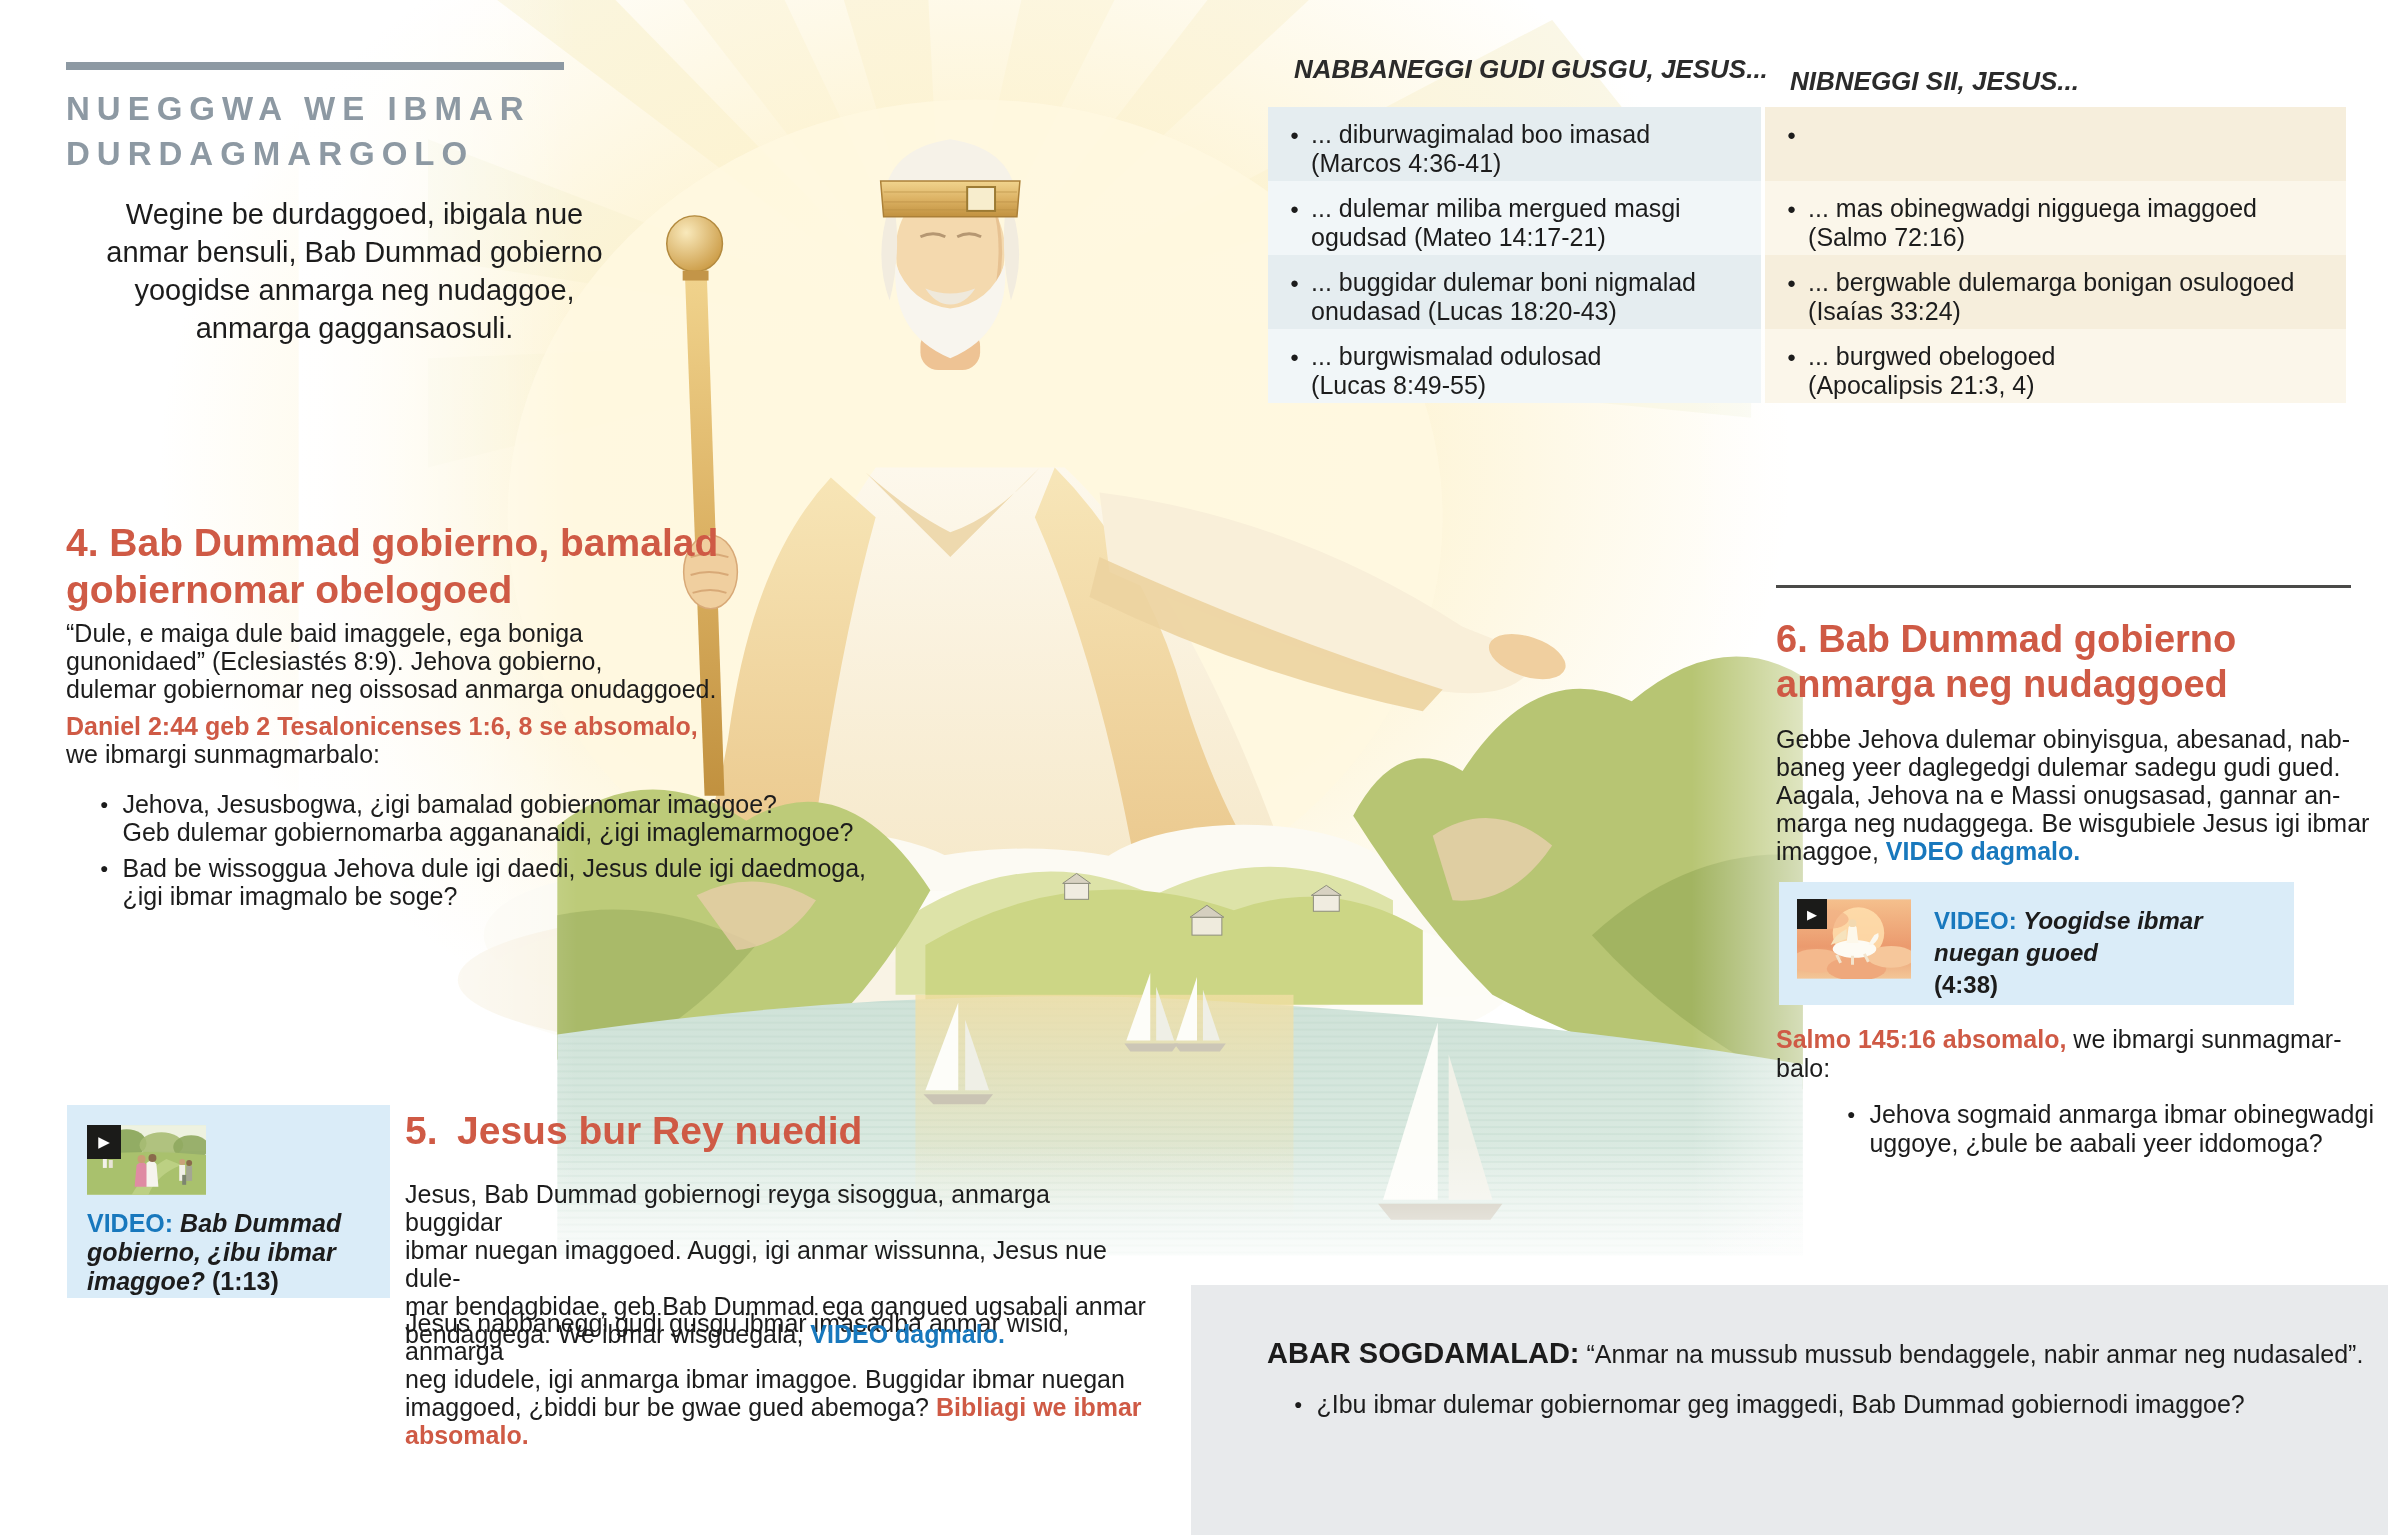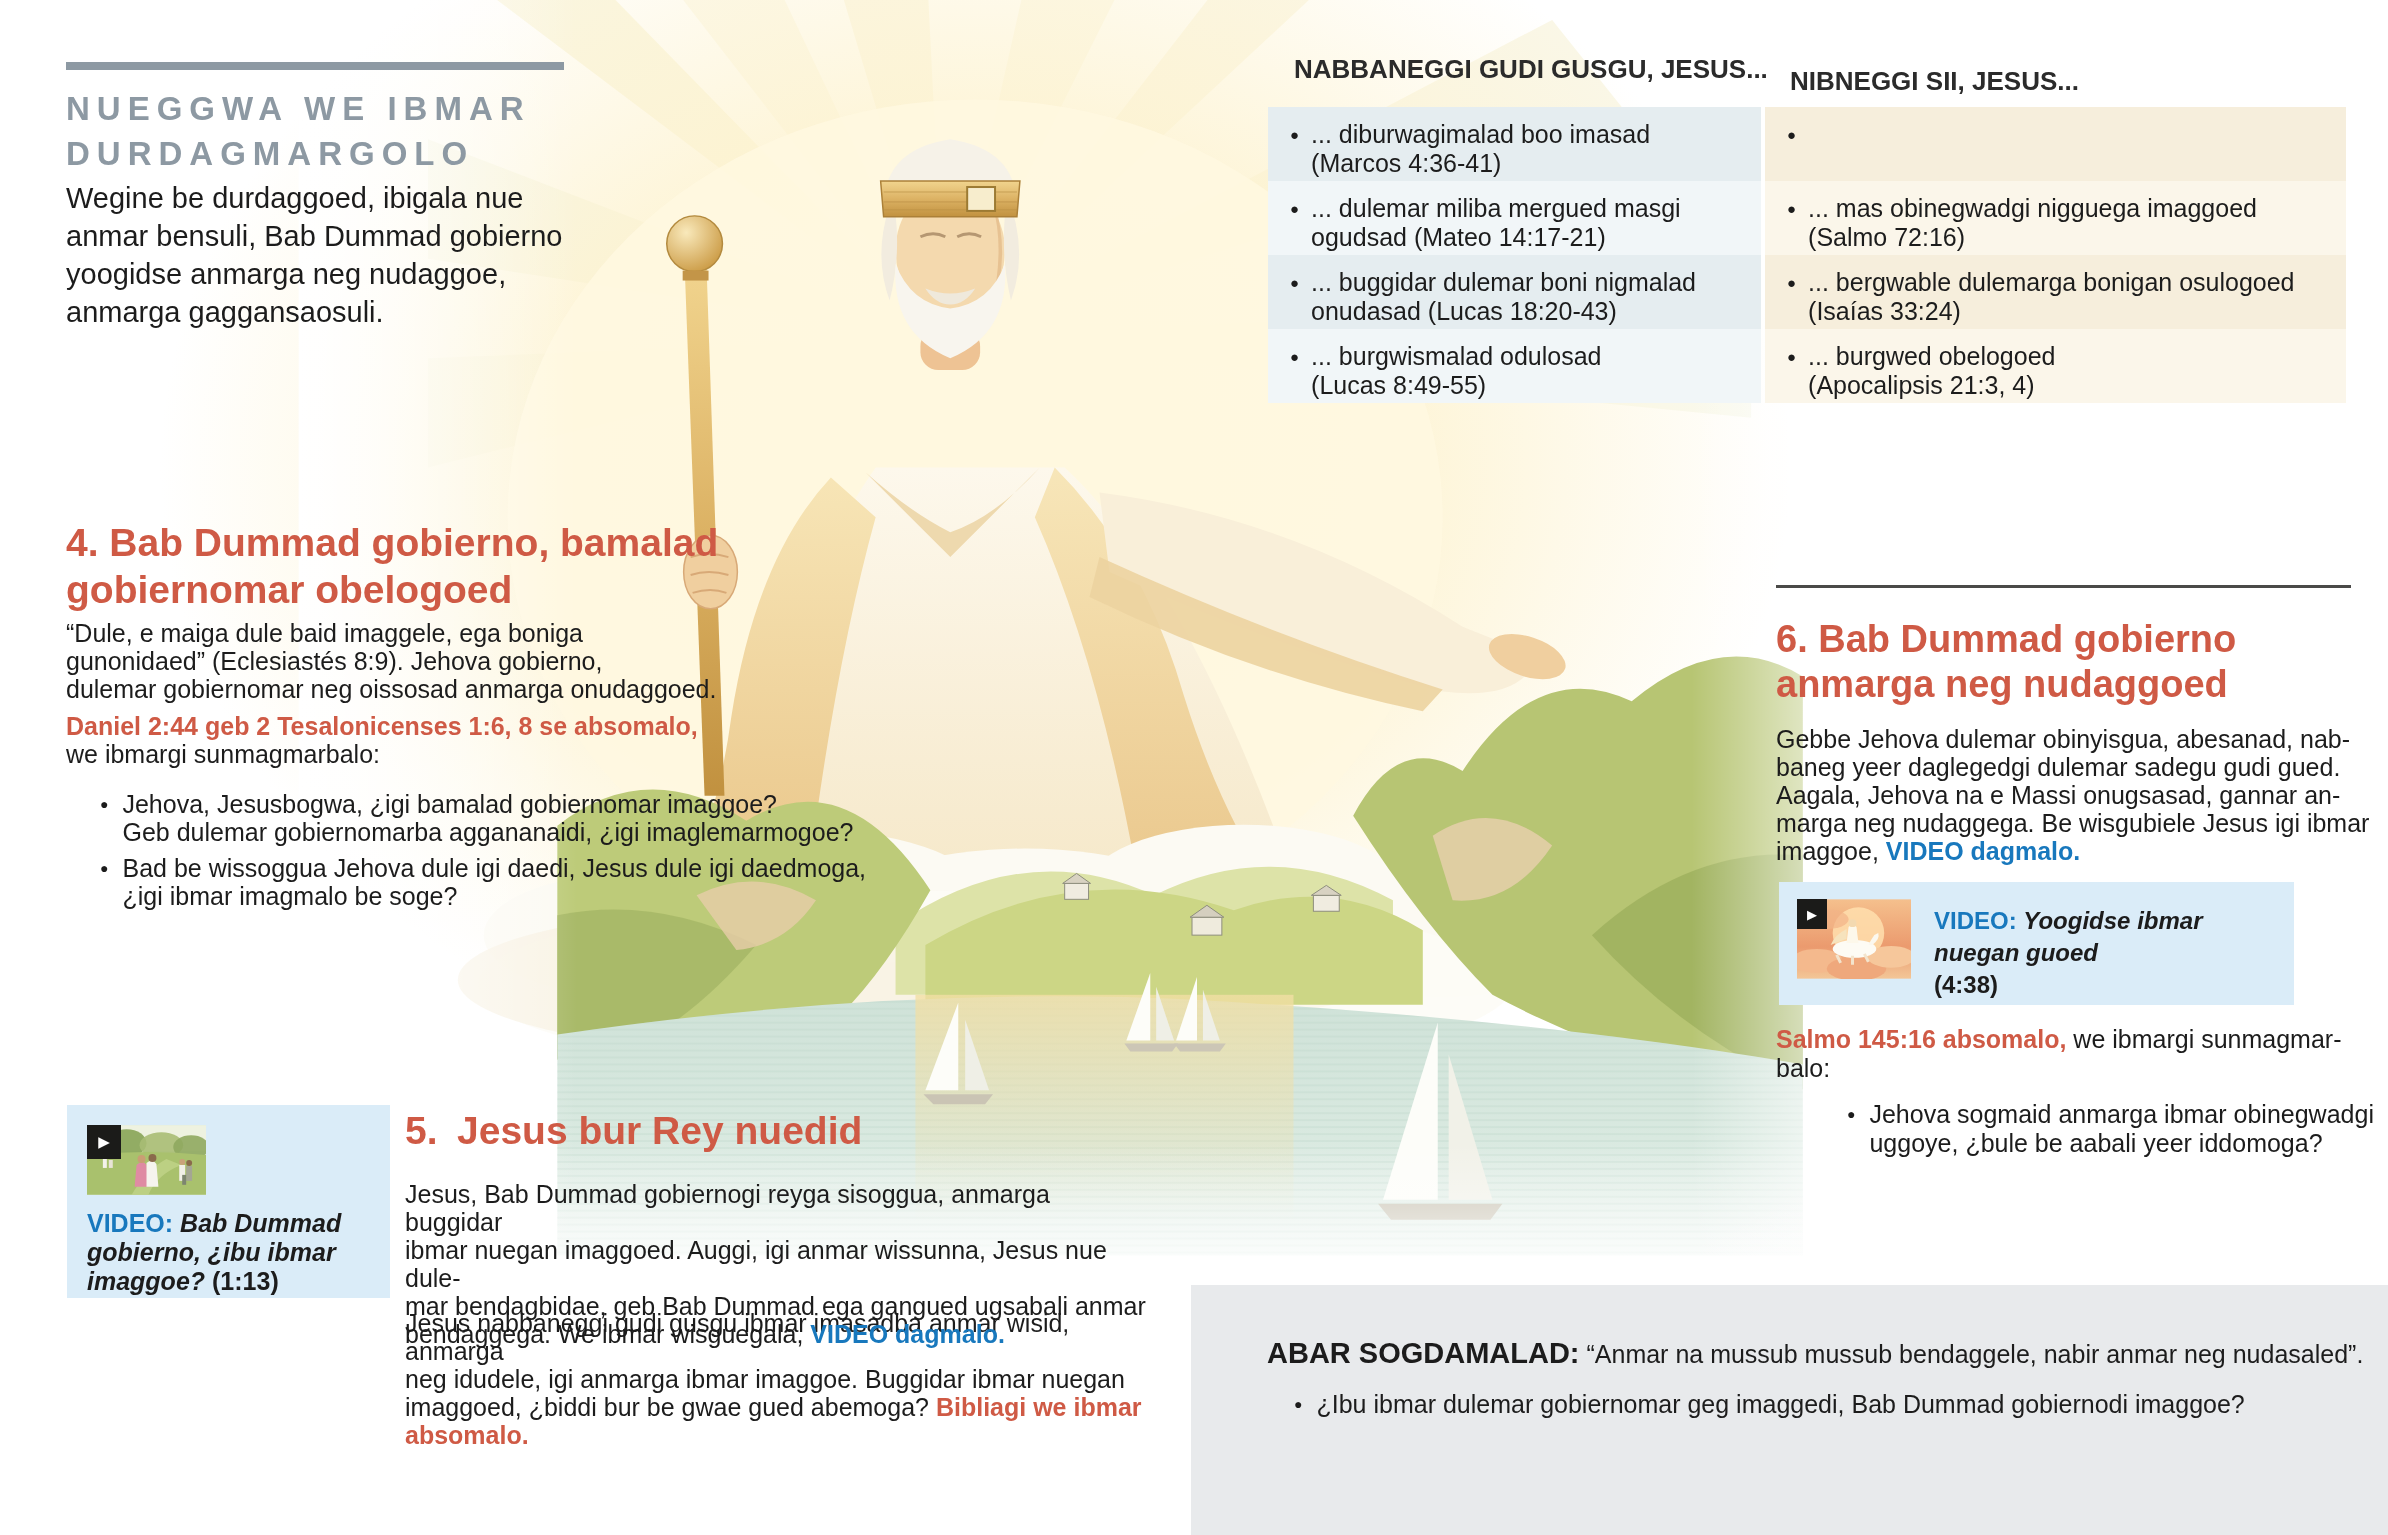--- a/index.html
+++ b/index.html
@@ -6,24 +6,24 @@
   .page{position:relative;width:2388px;height:1535px;background:#ffffff;overflow:hidden;
         font-family:"Liberation Sans", sans-serif;color:#1c1c1c;}
   .abs{position:absolute;}
   .pre{white-space:pre-line;}
   svg.art{position:absolute;left:0;top:0;width:2388px;height:1535px;}
 
   
   .kicker-bar{left:66px;top:62px;width:498px;height:8px;background:#8d99a3;}
   .kicker{left:66px;top:86px;font-size:33px;font-weight:bold;letter-spacing:7px;
           line-height:45px;color:#8d99a3;}
-  .intro{left:66px;top:179px;width:577px;font-size:29px;line-height:38px;color:#1c1c1c;}
-
-  
-  .tbl-header{top:54px;font-size:26px;font-weight:bold;color:#2b2b2b;}
+  .intro{left:66px;top:195px;width:577px;font-size:29px;line-height:38px;color:#1c1c1c;text-align:center;}
+
+  
+  .tbl-header{top:54px;font-size:26px;font-weight:bold;color:#2b2b2b;font-style:italic;}
   .tbl-header.left{left:1294px;}
   .tbl-header.right{left:1790px;margin-top:12px;}
   .tbl-col{top:107px;display:flex;flex-direction:column;}
   .tbl-col.left{left:1268px;width:493px;}
   .tbl-col.right{left:1765px;width:581px;}
   .trow{height:74px;box-sizing:border-box;display:flex;align-items:flex-start;
         padding:13px 14px 0 22px;font-size:25px;line-height:29px;}
   .trow .dot{flex:0 0 auto;font-size:15px;line-height:29px;margin-right:12px;}
   .tbl-col.left .trow:nth-child(odd){background:#e5edf0;}
   .tbl-col.left .trow:nth-child(even){background:#f1f6f8;}

